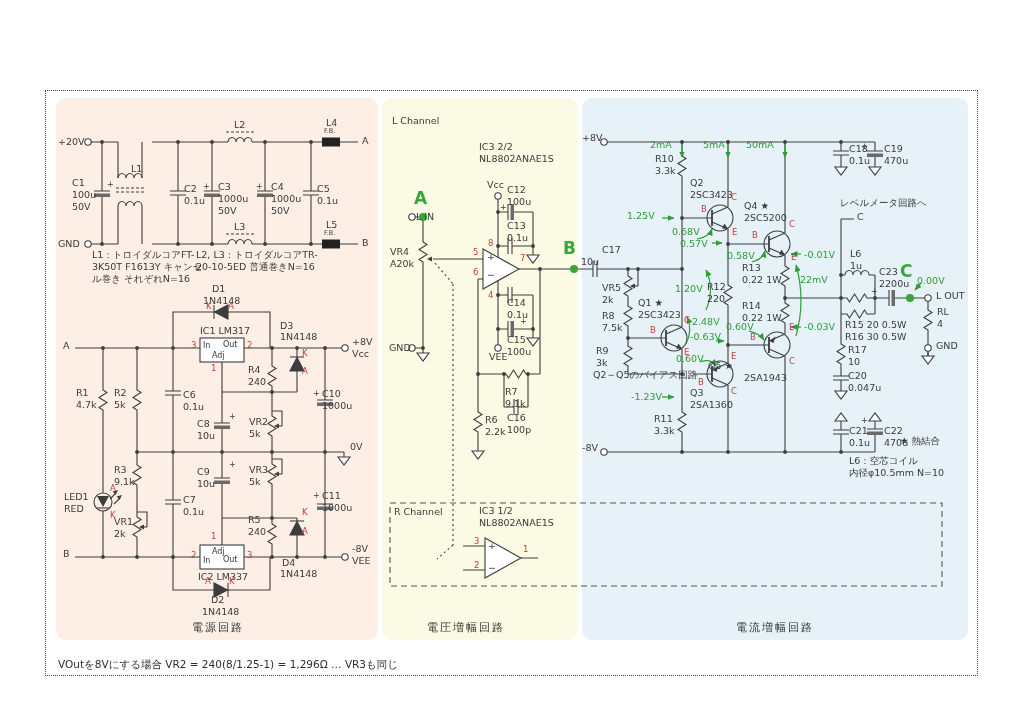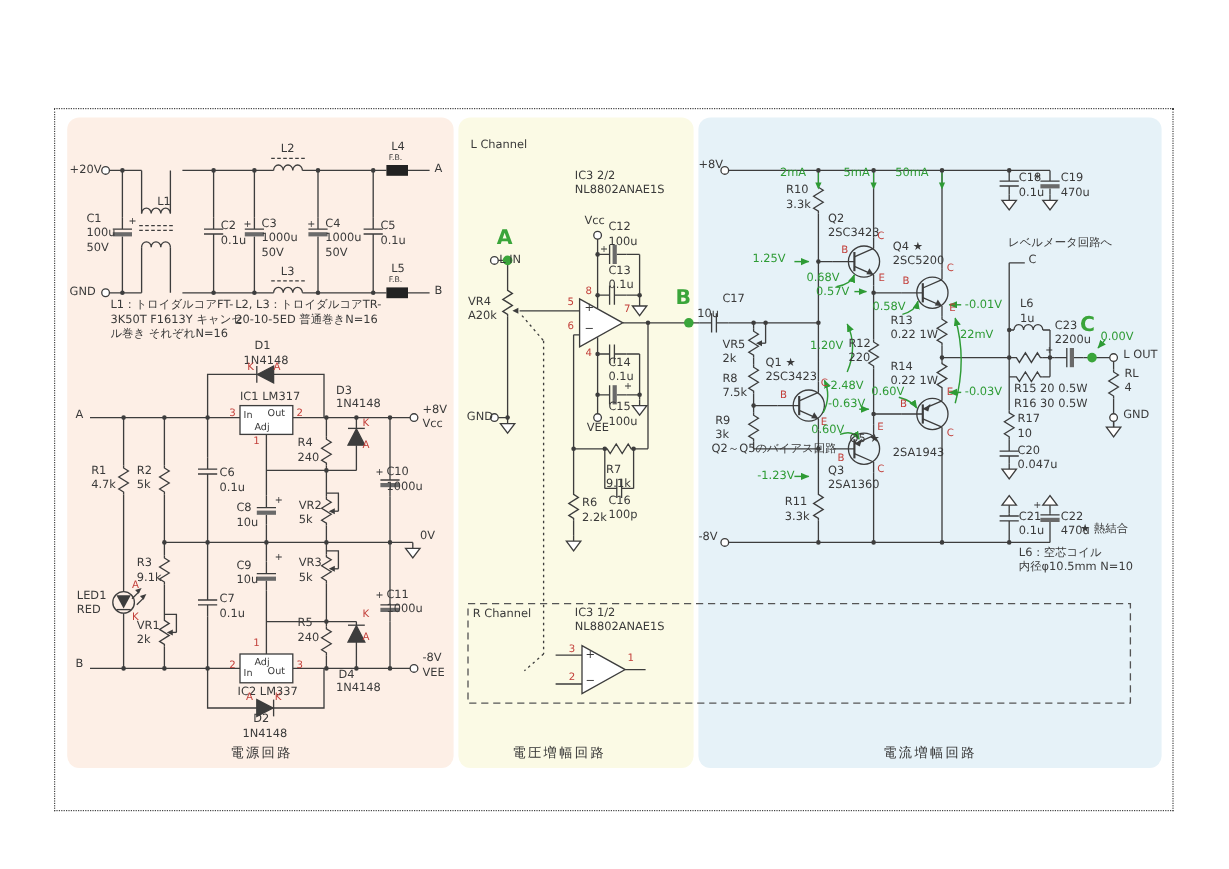--- a/index.html
+++ b/index.html
@@ -550,13 +550,14 @@
       <span class="lb " style="left: 884px; top: 426px;">C22</span>
       <span class="lb " style="left: 884px; top: 438px;">470u</span>
       <span class="lb " style="left: 900px; top: 436px;">★ 熱結合</span>
       <span class="lb " style="left: 849px; top: 456px;">L6：空芯コイル</span>
       <span class="lb " style="left: 849px; top: 468px;">内径φ10.5mm N=10</span>
     </div>
 
   <div class="sec" style="left:218px;top:620px">電源回路</div>
   <div class="sec" style="left:466px;top:620px">電圧増幅回路</div>
   <div class="sec" style="left:775px;top:620px">電流増幅回路</div>
+  <div class="note" style="left:58px;top:658px">VOutを8Vにする場合 VR2 = 240(8/1.25-1) = 1,296Ω … VR3も同じ</div>
 </div>
 
 </body></html>

